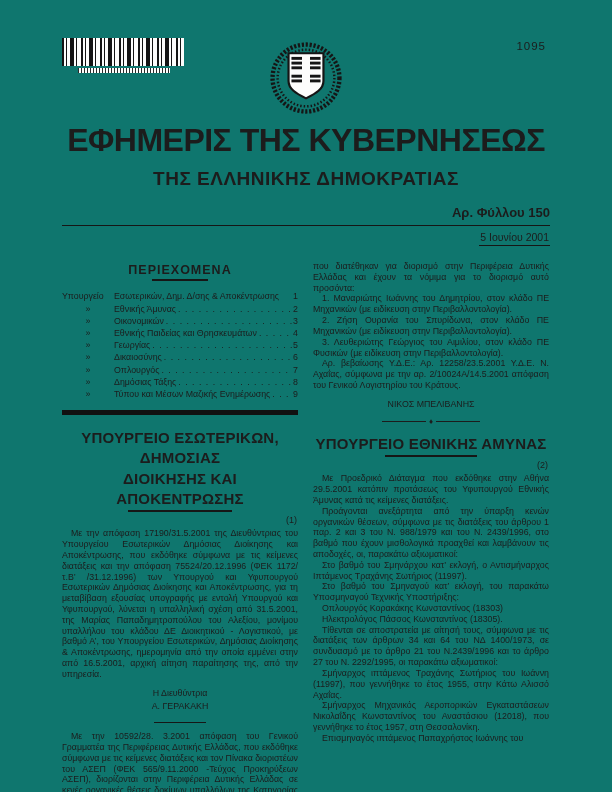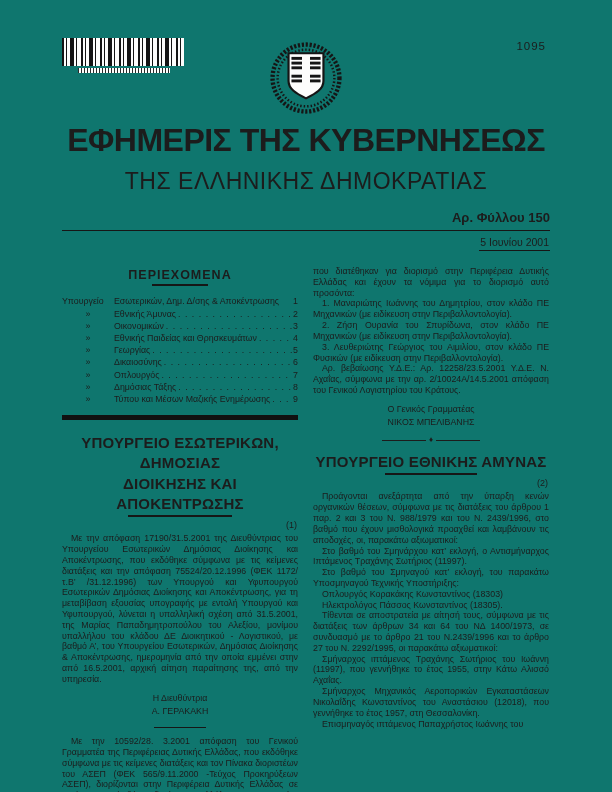--- a/index.html
+++ b/index.html
@@ -17,21 +17,21 @@
     background:repeating-linear-gradient(90deg,#141414 0 2px,#fdfdfc 2px 4px,#141414 4px 5px,#fdfdfc 5px 8px,#141414 8px 12px,#fdfdfc 12px 14px,#141414 14px 15px,#fdfdfc 15px 19px);
   }
   .barcode-sub{
     height:5px;width:92px;margin:2px auto 0;
     background:repeating-linear-gradient(90deg,#2a2a2a 0 1px,#fdfdfc 1px 3px);
   }
   .arms{position:absolute;left:50%;top:2px;transform:translateX(-50%);}
   .pagenum{position:absolute;right:4px;top:4px;font-size:11.5px;letter-spacing:1px;}
   
   .title{margin-top:2px;text-align:center;font-size:32px;font-weight:bold;letter-spacing:-.5px;white-space:nowrap;}
-  .subtitle{margin-top:9px;text-align:center;font-size:23px;font-weight:normal;letter-spacing:.5px;}
+  .subtitle{margin-top:9px;text-align:center;font-size:19px;font-weight:bold;letter-spacing:.5px;}
   .meta{position:relative;margin-top:17px;height:15px;}
   .issue-type{text-align:center;font-size:11px;font-weight:bold;letter-spacing:1.5px;}
   .issue-no{position:absolute;right:0;top:-2px;font-size:13px;font-weight:bold;}
   .rule-full{height:0;border-top:1.5px solid #161616;margin-top:3px;}
   .date-row{text-align:right;margin-top:1px;}
   .date{display:inline-block;font-size:10.5px;border-bottom:1.5px solid #161616;padding:1px 1px 2px 1px;}
   
   .cols{display:flex;gap:15px;margin-top:15px;font-size:8.8px;line-height:1.23;text-align:justify;}
   .col{width:236px;flex:0 0 236px;}
   p.body{margin:0;text-indent:9px;}
@@ -189,34 +189,34 @@
     </div>
 
     <div class="col">
       <p class="body noindent">που διατέθηκαν για διορισμό στην Περιφέρεια Δυτικής Ελλάδας και έχουν τα νόμιμα για το διορισμό αυτό προσόντα:</p>
       <p class="body">1. Μαναριώτης Ιωάννης του Δημητρίου, στον κλάδο ΠΕ Μηχανικών (με ειδίκευση στην Περιβαλλοντολογία).</p>
       <p class="body">2. Ζήση Ουρανία του Σπυρίδωνα, στον κλάδο ΠΕ Μηχανικών (με ειδίκευση στην Περιβαλλοντολογία).</p>
       <p class="body">3. Λευθεριώτης Γεώργιος του Αιμιλίου, στον κλάδο ΠΕ Φυσικών (με ειδίκευση στην Περιβαλλοντολογία).</p>
       <p class="body">Αρ. βεβαίωσης Υ.Δ.Ε.: Αρ. 12258/23.5.2001 Υ.Δ.Ε. Ν. Αχαΐας, σύμφωνα με την αρ. 2/10024Α/14.5.2001 απόφαση του Γενικού Λογιστηρίου του Κράτους.</p>
 
       <div class="sig">
-        <div>Ο Γενικός Γραμματέας</div>
         <div>ΝΙΚΟΣ ΜΠΕΛΙΒΑΝΗΣ</div>
       </div>
 
       <div class="diamond-sep">
         <span class="line"></span>
         <span class="diamond">♦</span>
         <span class="line"></span>
       </div>
 
       <div class="sec-head">ΥΠΟΥΡΓΕΙΟ ΕΘΝΙΚΗΣ ΑΜΥΝΑΣ</div>
       <div class="head-underline w92"></div>
       <div class="doc-ref">(2)</div>
 
+      <p class="body">Με Προεδρικό Διάταγμα που εκδόθηκε στην Αθήνα 29.5.2001 κατόπιν προτάσεως του Υφυπουργού Εθνικής Άμυνας κατά τις κείμενες διατάξεις.</p>
       <p class="body">Προάγονται ανεξάρτητα από την ύπαρξη κενών οργανικών θέσεων, σύμφωνα με τις διατάξεις του άρθρου 1 παρ. 2 και 3 του Ν. 988/1979 και του Ν. 2439/1996, στο βαθμό που έχουν μισθολογικά προαχθεί και λαμβάνουν τις αποδοχές, οι, παρακάτω αξιωματικοί:</p>
       <p class="body">Στο βαθμό του Σμηνάρχου κατ’ εκλογή, ο Αντισμήναρχος Ιπτάμενος Τραχάνης Σωτήριος (11997).</p>
       <p class="body">Στο βαθμό του Σμηναγού κατ’ εκλογή, του παρακάτω Υποσμηναγού Τεχνικής Υποστήριξης:</p>
       <p class="body">Οπλουργός Κορακάκης Κωνσταντίνος (18303)</p>
       <p class="body">Ηλεκτρολόγος Πάσσος Κωνσταντίνος (18305).</p>
       <p class="body">Τίθενται σε αποστρατεία με αίτησή τους, σύμφωνα με τις διατάξεις των άρθρων 34 και 64 του ΝΔ 1400/1973, σε συνδυασμό με το άρθρο 21 του Ν.2439/1996 και το άρθρο 27 του Ν. 2292/1995, οι παρακάτω αξιωματικοί:</p>
       <p class="body">Σμήναρχος ιπτάμενος Τραχάνης Σωτήριος του Ιωάννη (11997), που γεννήθηκε το έτος 1955, στην Κάτω Αλισσό Αχαΐας.</p>
       <p class="body">Σμήναρχος Μηχανικός Αεροπορικών Εγκαταστάσεων Νικολαΐδης Κωνσταντίνος του Αναστάσιου (12018), που γεννήθηκε το έτος 1957, στη Θεσσαλονίκη.</p>
       <p class="body">Επισμηναγός ιπτάμενος Παπαχρήστος Ιωάννης του</p>
     </div>

